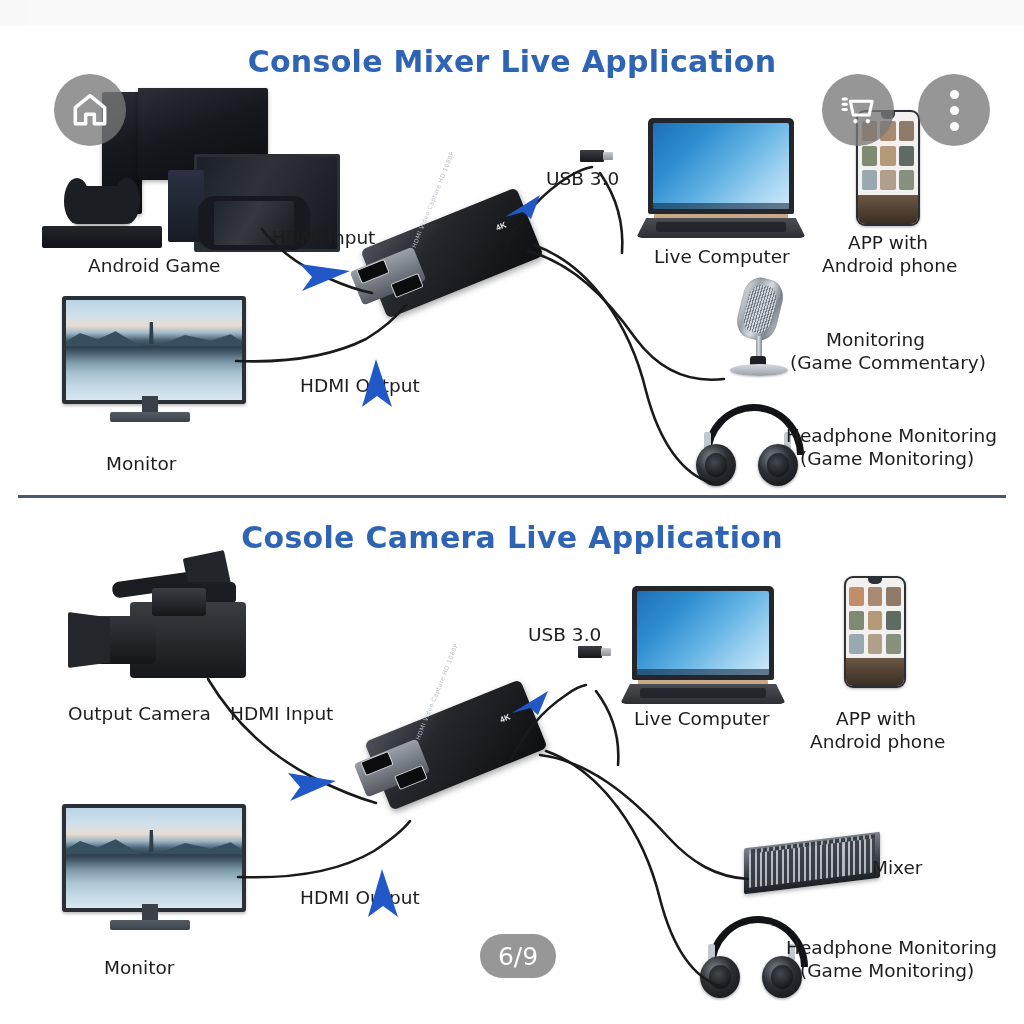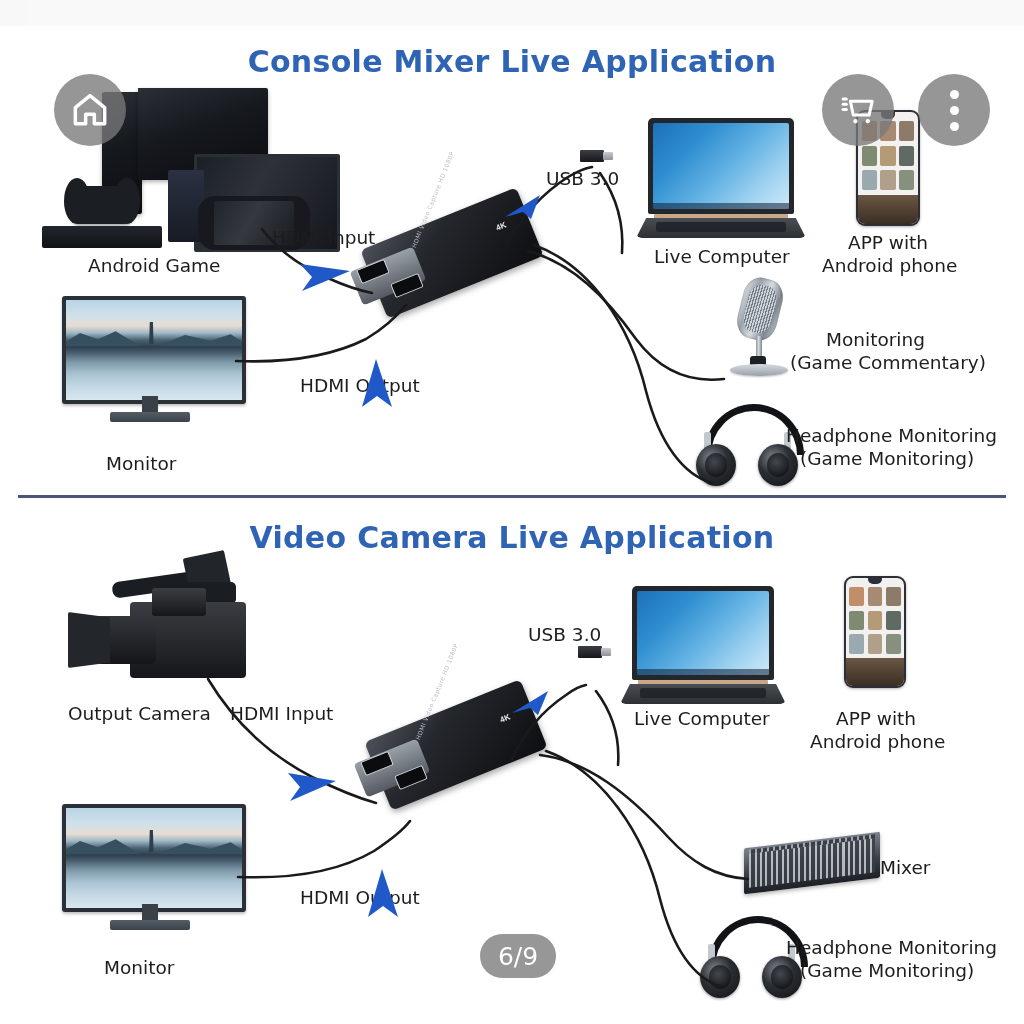--- a/index.html
+++ b/index.html
@@ -306,21 +306,21 @@
 
       <div class="lbl big" style="left:272px;top:200px;">HDMI Input</div>
       <div class="lbl big" style="left:300px;top:348px;">HDMI Output</div>
       <div class="lbl big" style="left:546px;top:141px;">USB 3.0</div>
     </div>
 
     <div class="divider"></div>
 
     <div class="panel panel-bottom">
 
-      <div class="ptitle t2">Video Camera Live Application</div>
+      <div class="ptitle t2">Cosole Camera Live Application</div>
 
       <div class="cam" style="left:68px;top:50px;width:220px;height:130px;">
         <div class="cam-handle" style="left:44px;top:22px;width:96px;height:16px;transform:rotate(-8deg);"></div>
         <div class="cam-vf" style="left:118px;top:0;width:42px;height:36px;transform:rotate(-12deg);"></div>
         <div class="cam-mic" style="left:112px;top:28px;width:56px;height:22px;border-radius:5px;"></div>
         <div class="cam-body" style="left:62px;top:48px;width:116px;height:76px;"></div>
         <div class="cam-lens" style="left:28px;top:62px;width:60px;height:48px;border-radius:5px;"></div>
         <div class="cam-hood" style="left:0;top:58px;width:42px;height:56px;
              clip-path:polygon(0 0,100% 10%,100% 90%,0 100%);"></div>
         <div class="cam-body" style="left:84px;top:34px;width:54px;height:28px;border-radius:3px;"></div>
@@ -391,21 +391,21 @@
         </div>
       </div>
       <div class="lbl big" style="left:836px;top:203px;">APP with</div>
       <div class="lbl big" style="left:810px;top:226px;">Android phone</div>
 
       <div class="mx" style="left:744px;top:336px;width:136px;height:46px;">
         <div class="mx-body"></div>
         <div class="mx-top"></div>
         <div class="mx-rows"></div>
       </div>
-      <div class="lbl big" style="left:872px;top:352px;margin-left:8px;">Mixer</div>
+      <div class="lbl big" style="left:872px;top:352px;">Mixer</div>
 
       <div class="art" style="left:700px;top:412px;width:106px;height:86px;">
         <div class="hp-band" style="left:8px;top:0;width:86px;height:44px;"></div>
         <div class="hp-arm" style="left:8px;top:28px;width:7px;height:26px;"></div>
         <div class="hp-arm" style="left:88px;top:28px;width:7px;height:26px;"></div>
         <div class="hp-cup" style="left:0;top:40px;width:40px;height:42px;">
           <div class="hp-cup-in"></div>
         </div>
         <div class="hp-cup" style="left:62px;top:40px;width:40px;height:42px;">
           <div class="hp-cup-in"></div>

